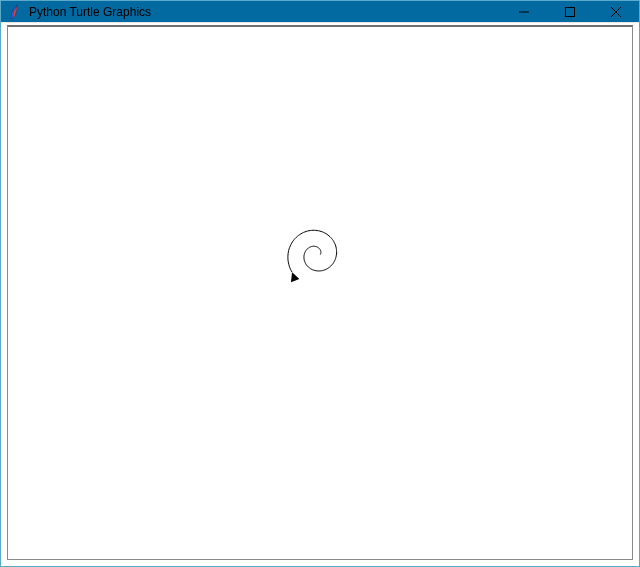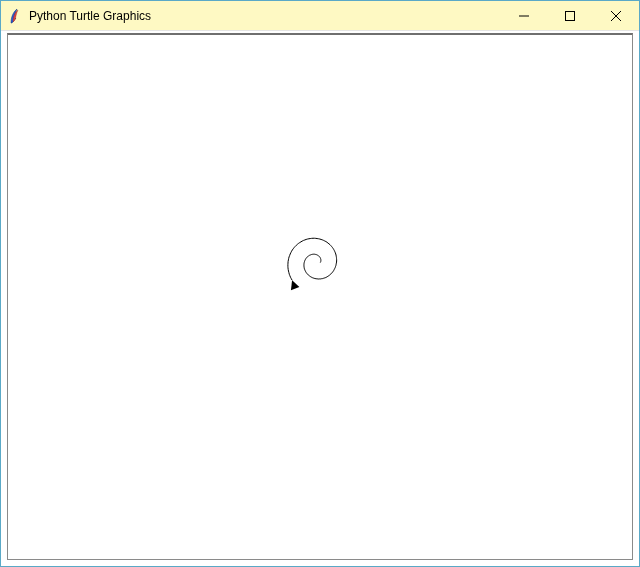--- a/index.html
+++ b/index.html
@@ -13,22 +13,22 @@
     }
     .window {
       width: 640px;
       height: 567px;
       border: 1px solid #5aa9c7;
       background: #ffffff;
       display: flex;
       flex-direction: column;
     }
     .titlebar {
-      height: 30px;
-      background: #fef9c3;
+      height: 22px;
+      background: #0369a1;
       display: flex;
       align-items: center;
       padding-left: 6px;
       border-bottom: 1px solid #e5e5e5;
     }
     .app-icon {
       width: 16px;
       height: 16px;
       margin-right: 6px;
       display: inline-flex;

